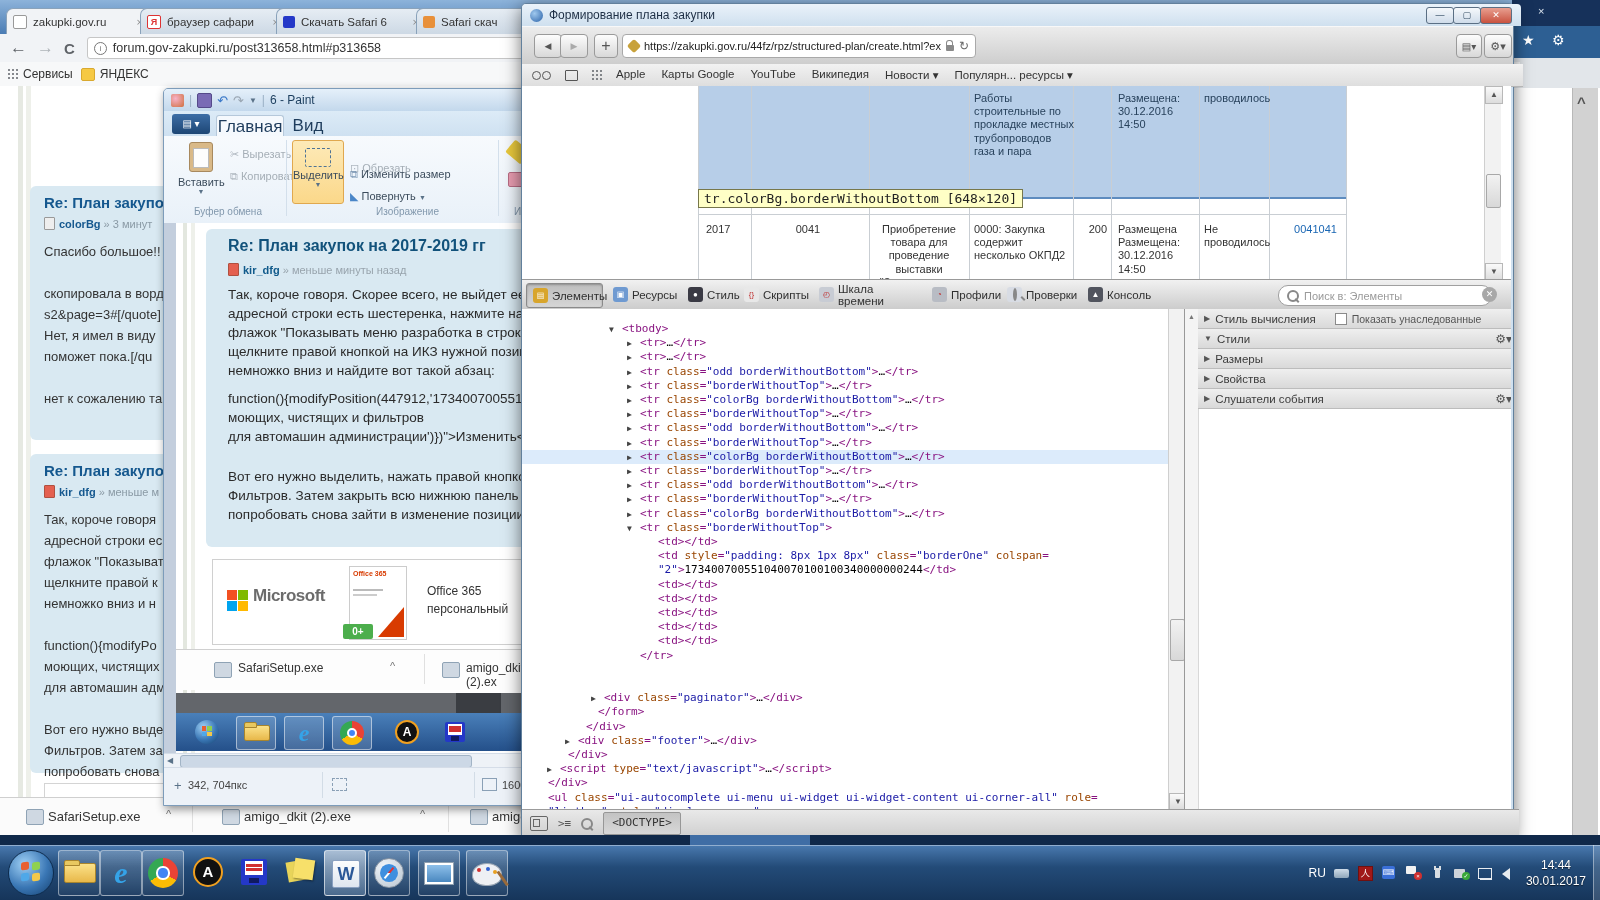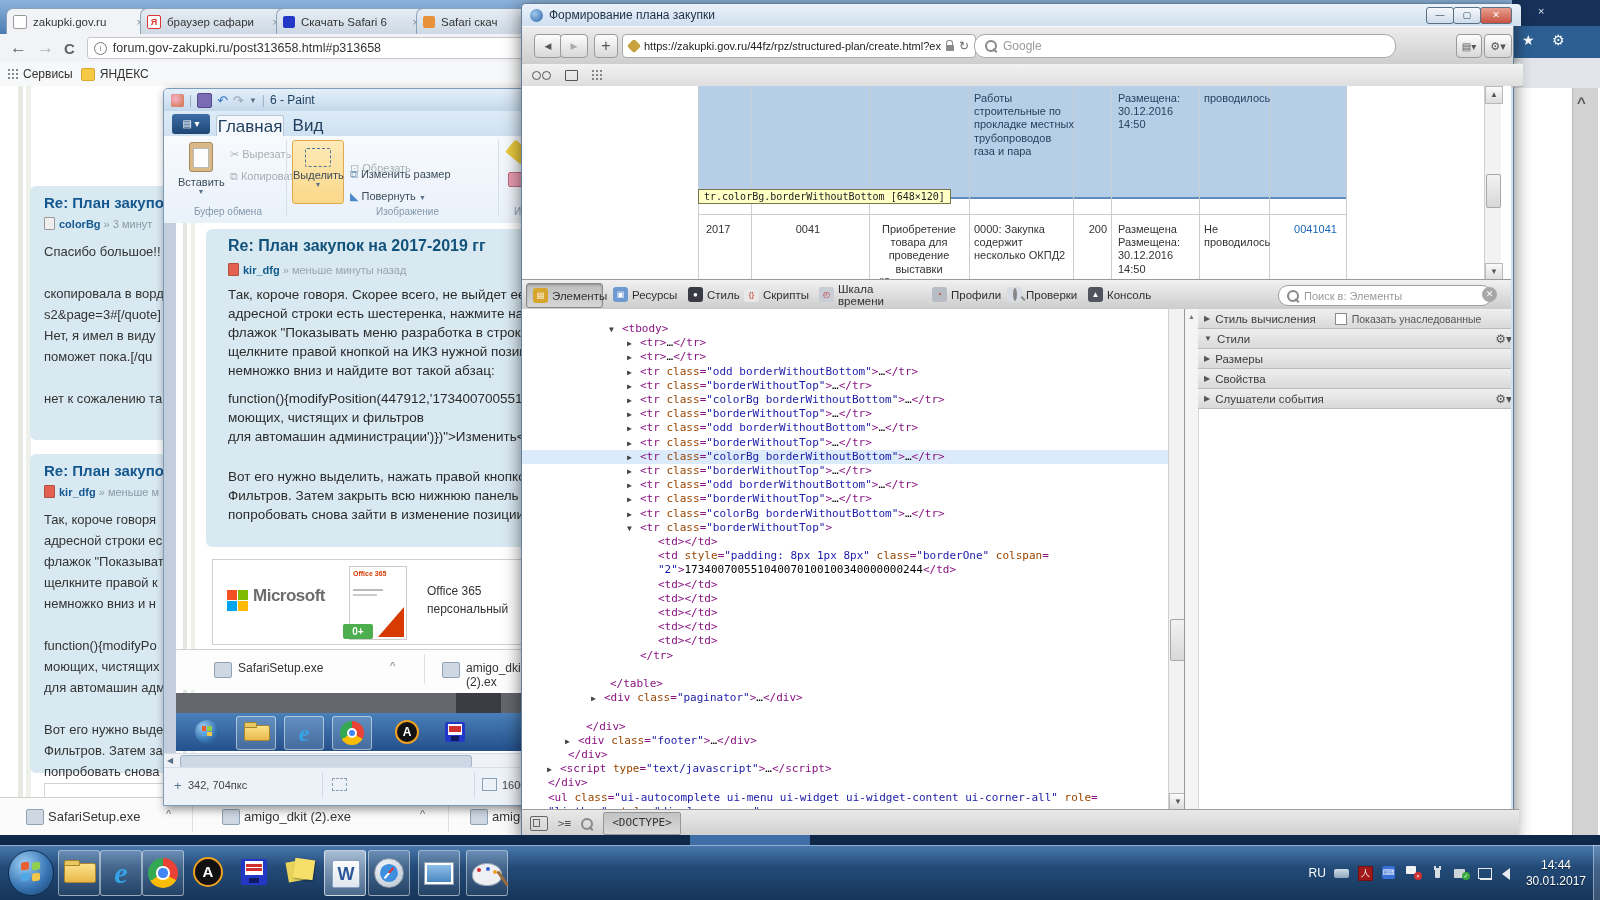--- a/index.html
+++ b/index.html
@@ -117,21 +117,21 @@
   #s-bmbar{left:0;top:60px;width:100%;height:22px;background:linear-gradient(#f2f2f2,#dedede);
     border-bottom:1px solid #b5b5b5;display:flex;align-items:center;gap:14px;padding-left:10px;}
   .s-bm{font-size:11.5px;color:#333;white-space:nowrap;}
   #s-content{left:0;top:82px;width:989px;height:193px;background:#fff;overflow:hidden;}
   .vline{position:absolute;top:0;width:1px;height:193px;background:#c9ced3;}
   .hline{position:absolute;height:1px;background:#c9ced3;}
   #hl-row{left:176px;top:0px;width:649px;height:111px;background:rgba(124,166,214,.55);border-bottom:2px solid #5e8cbf;}
   .cell{position:absolute;font-size:11px;color:#333;line-height:13.2px;}
   .cell.center{text-align:center;}
   #tooltip{left:176px;top:103px;background:#ffffc6;border:1px solid #77774a;padding:1px 5px;
-    font-family:"DejaVu Sans Mono",monospace;font-size:10px;color:#222;white-space:nowrap;}
+    font-family:"DejaVu Sans Mono",monospace;font-size:13px;color:#222;white-space:nowrap;}
   .vbadge{display:inline-block;width:11px;height:11px;border-radius:50%;background:#6aa5d8;color:#fff;
     font-size:7px;text-align:center;line-height:11px;margin-left:3px;vertical-align:-2px;}
   .link{color:#1a66b3;padding-left:8px;}
   .sbar{position:absolute;background:#f2f2f2;border-left:1px solid #cfcfcf;}
   .sbtn{position:absolute;left:0;width:100%;height:16px;background:linear-gradient(#fafafa,#dcdcdc);
     border:1px solid #b8b8b8;color:#555;font-size:8px;text-align:center;line-height:15px;}
   .sthumb{position:absolute;left:1px;width:13px;background:linear-gradient(#f2f2f2,#d8d8d8);
     border:1px solid #a8a8a8;border-radius:2px;}
 
   
@@ -488,24 +488,20 @@
       <div class="cap" style="left:38px;width:26px;color:#aaa;">
           <span style="font-size:9px;">▶</span>
         </div>
       <div class="cap" style="left:72px;width:22px;">+</div>
       <div class="abs" id="s-urlfield">
         <span style="width:10px;height:10px;background:#c8a23c;border-radius:2px;transform:rotate(45deg);flex:none;"></span>
         <span id="s-url-text">https://zakupki.gov.ru/44fz/rpz/structured-plan/create.html?execution=e1s2&amp;page=3</span>
         <span class="lock"></span>
         <span style="color:#666;font-size:12px;">↻</span>
       </div>
-      <div class="abs" id="s-search">
-        <span class="mag"></span>
-        <span id="s-search-text">Google</span>
-      </div>
       <div class="cap" style="left:934px;width:24px;">
           <span style="font-size:10px;">▤▾</span>
         </div>
       <div class="cap" style="left:962px;width:26px;">
           <span style="font-size:11px;">⚙▾</span>
         </div>
     </div>
     <div class="abs" id="s-bmbar">
       <span style="display:inline-flex;gap:1px;">
         <i style="width:7px;height:7px;border:1.5px solid #555;border-radius:50%;"></i>
@@ -515,20 +511,28 @@
       <span class="dots9" id="s-grid-icon">
           <i style="left: 0px; top: 0px;"></i>
           <i style="left: 4px; top: 0px;"></i>
           <i style="left: 8px; top: 0px;"></i>
           <i style="left: 0px; top: 4px;"></i>
           <i style="left: 4px; top: 4px;"></i>
           <i style="left: 8px; top: 4px;"></i>
           <i style="left: 0px; top: 8px;"></i>
           <i style="left: 4px; top: 8px;"></i>
           <i style="left: 8px; top: 8px;"></i>
+        </span>
+      <span id="s-bm-items" style="display:flex;gap:16px;">
+          <span class="s-bm">Apple</span>
+          <span class="s-bm">Карты Google</span>
+          <span class="s-bm">YouTube</span>
+          <span class="s-bm">Википедия</span>
+          <span class="s-bm">Новости ▾</span>
+          <span class="s-bm">Популярн... ресурсы ▾</span>
         </span>
     </div>
 
     <div class="abs" id="s-content">
       <div class="abs" id="hl-row"></div>
       <div class="abs" id="tbl-lines" style="left:0;top:0;width:989px;height:193px;">
           <div class="vline" style="left: 176px;"></div>
           <div class="vline" style="left: 229px;"></div>
           <div class="vline" style="left: 347px;"></div>
           <div class="vline" style="left: 447px;"></div>
@@ -649,22 +653,22 @@
           <div class="tline" style="top: 211.8px; padding-left: 118px; box-sizing: border-box;"><span class="tarr" style="left: 105px;">▼</span><span class="tk-p">&lt;tr </span><span class="tk-a">class</span><span class="tk-p">=</span><span class="tk-v">"borderWithoutTop"</span><span class="tk-p">&gt;</span></div>
           <div class="tline" style="top: 226px; padding-left: 136px; box-sizing: border-box;"><span class="tk-p">&lt;td&gt;&lt;/td&gt;</span></div>
           <div class="tline" style="top: 240.2px; padding-left: 136px; box-sizing: border-box;"><span class="tk-p">&lt;td </span><span class="tk-a">style</span><span class="tk-p">=</span><span class="tk-v">"padding: 8px 1px 8px"</span><span class="tk-p"> </span><span class="tk-a">class</span><span class="tk-p">=</span><span class="tk-v">"borderOne"</span><span class="tk-p"> </span><span class="tk-a">colspan</span><span class="tk-p">=</span></div>
           <div class="tline" style="top: 254.4px; padding-left: 136px; box-sizing: border-box;"><span class="tk-v">"2"</span><span class="tk-p">&gt;</span><span class="tk-t">173400700551040070100100340000000244</span><span class="tk-p">&lt;/td&gt;</span></div>
           <div class="tline" style="top: 268.6px; padding-left: 136px; box-sizing: border-box;"><span class="tk-p">&lt;td&gt;&lt;/td&gt;</span></div>
           <div class="tline" style="top: 282.8px; padding-left: 136px; box-sizing: border-box;"><span class="tk-p">&lt;td&gt;&lt;/td&gt;</span></div>
           <div class="tline" style="top: 297px; padding-left: 136px; box-sizing: border-box;"><span class="tk-p">&lt;td&gt;&lt;/td&gt;</span></div>
           <div class="tline" style="top: 311.2px; padding-left: 136px; box-sizing: border-box;"><span class="tk-p">&lt;td&gt;&lt;/td&gt;</span></div>
           <div class="tline" style="top: 325.4px; padding-left: 136px; box-sizing: border-box;"><span class="tk-p">&lt;td&gt;&lt;/td&gt;</span></div>
           <div class="tline" style="top: 339.6px; padding-left: 118px; box-sizing: border-box;"><span class="tk-p">&lt;/tr&gt;</span></div>
-          <div class="tline" style="top: 368px; padding-left: 88px; box-sizing: border-box;"><span class="tk-p">&lt;/table&gt;</span></div>
           <div class="tline" style="top: 382.2px; padding-left: 82px; box-sizing: border-box;"><span class="tarr" style="left: 69px;">▶</span><span class="tk-p">&lt;div </span><span class="tk-a">class</span><span class="tk-p">=</span><span class="tk-v">"paginator"</span><span class="tk-p">&gt;</span><span class="tk-t">…</span><span class="tk-p">&lt;/div&gt;</span></div>
+          <div class="tline" style="top: 396.4px; padding-left: 76px; box-sizing: border-box;"><span class="tk-p">&lt;/form&gt;</span></div>
           <div class="tline" style="top: 410.6px; padding-left: 64px; box-sizing: border-box;"><span class="tk-p">&lt;/div&gt;</span></div>
           <div class="tline" style="top: 424.8px; padding-left: 56px; box-sizing: border-box;"><span class="tarr" style="left: 43px;">▶</span><span class="tk-p">&lt;div </span><span class="tk-a">class</span><span class="tk-p">=</span><span class="tk-v">"footer"</span><span class="tk-p">&gt;</span><span class="tk-t">…</span><span class="tk-p">&lt;/div&gt;</span></div>
           <div class="tline" style="top: 439px; padding-left: 46px; box-sizing: border-box;"><span class="tk-p">&lt;/div&gt;</span></div>
           <div class="tline" style="top: 453.2px; padding-left: 38px; box-sizing: border-box;"><span class="tarr" style="left: 25px;">▶</span><span class="tk-p">&lt;script </span><span class="tk-a">type</span><span class="tk-p">=</span><span class="tk-v">"text/javascript"</span><span class="tk-p">&gt;</span><span class="tk-t">…</span><span class="tk-p">&lt;/script&gt;</span></div>
           <div class="tline" style="top: 467.4px; padding-left: 26px; box-sizing: border-box;"><span class="tk-p">&lt;/div&gt;</span></div>
           <div class="tline" style="top: 481.6px; padding-left: 26px; box-sizing: border-box;"><span class="tk-p">&lt;ul </span><span class="tk-a">class</span><span class="tk-p">=</span><span class="tk-v">"ui-autocomplete ui-menu ui-widget ui-widget-content ui-corner-all"</span><span class="tk-p"> </span><span class="tk-a">role</span><span class="tk-p">=</span></div>
           <div class="tline" style="top: 495.8px; padding-left: 26px; box-sizing: border-box;"><span class="tk-v">"listbox"</span><span class="tk-p"> </span><span class="tk-a">style</span><span class="tk-p">=</span><span class="tk-v">"display: none;"</span></div>
         </div>
       <div class="abs" id="dt-treescroll">
         <div class="sthumb" style="top:310px;height:40px;left:1px;"></div>

